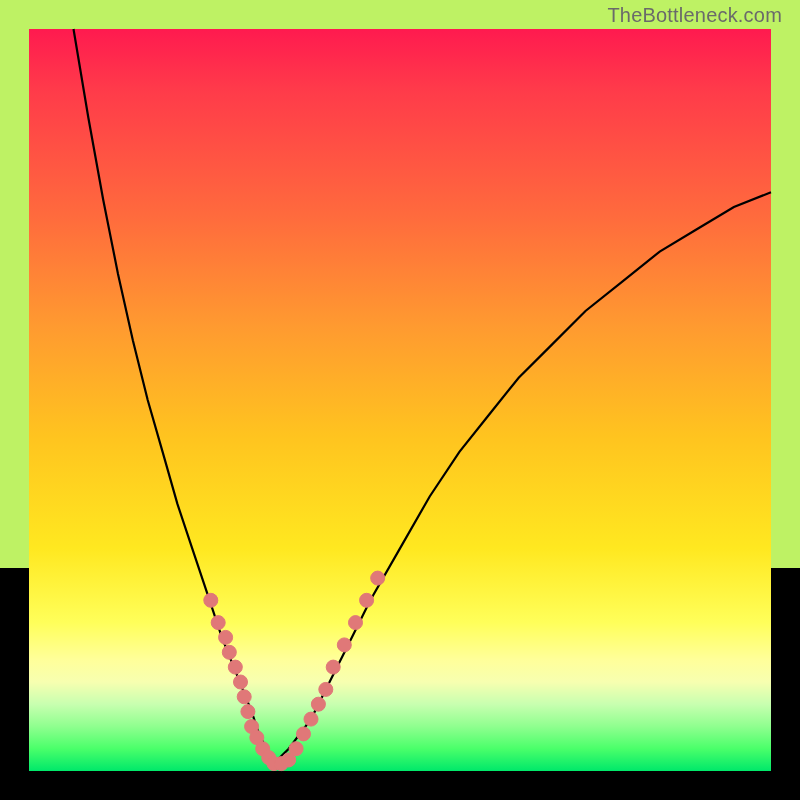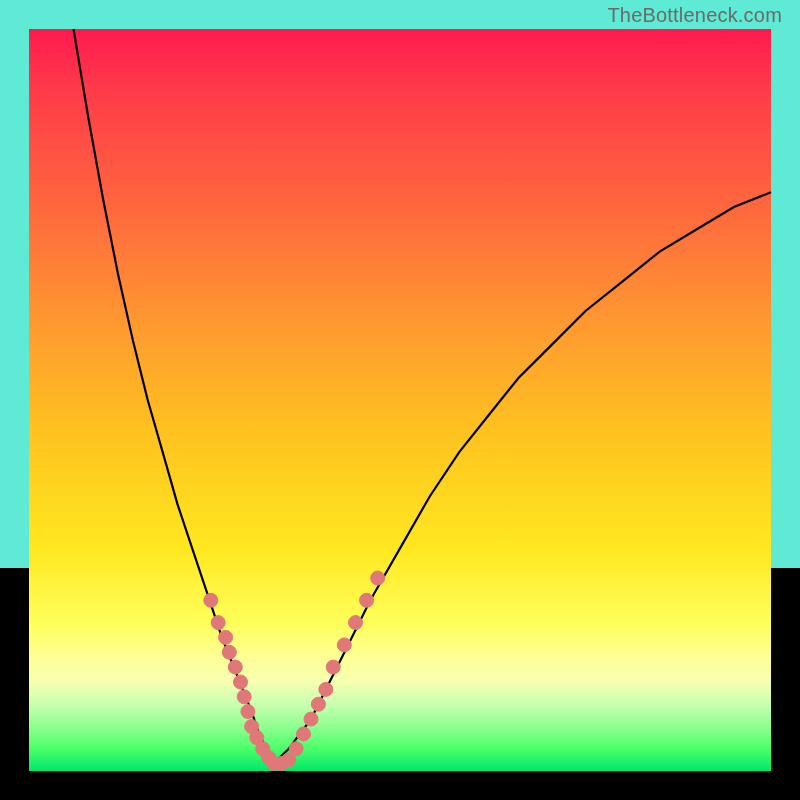--- a/index.html
+++ b/index.html
@@ -9,21 +9,21 @@
     height: 800px;
     background: #000;
     font-family: Arial, Helvetica, sans-serif;
   }
   .frame {
     position: absolute;
     top: 0;
     left: 0;
     width: 800px;
     height: 568px;
-    background: #5eead4;
+    background: #bef264;
   }
   .plot-area {
     position: absolute;
     left: 29px;
     top: 29px;
     width: 742px;
     height: 742px;
     
     background: linear-gradient(to bottom,
       #ff1a4f 0%,

